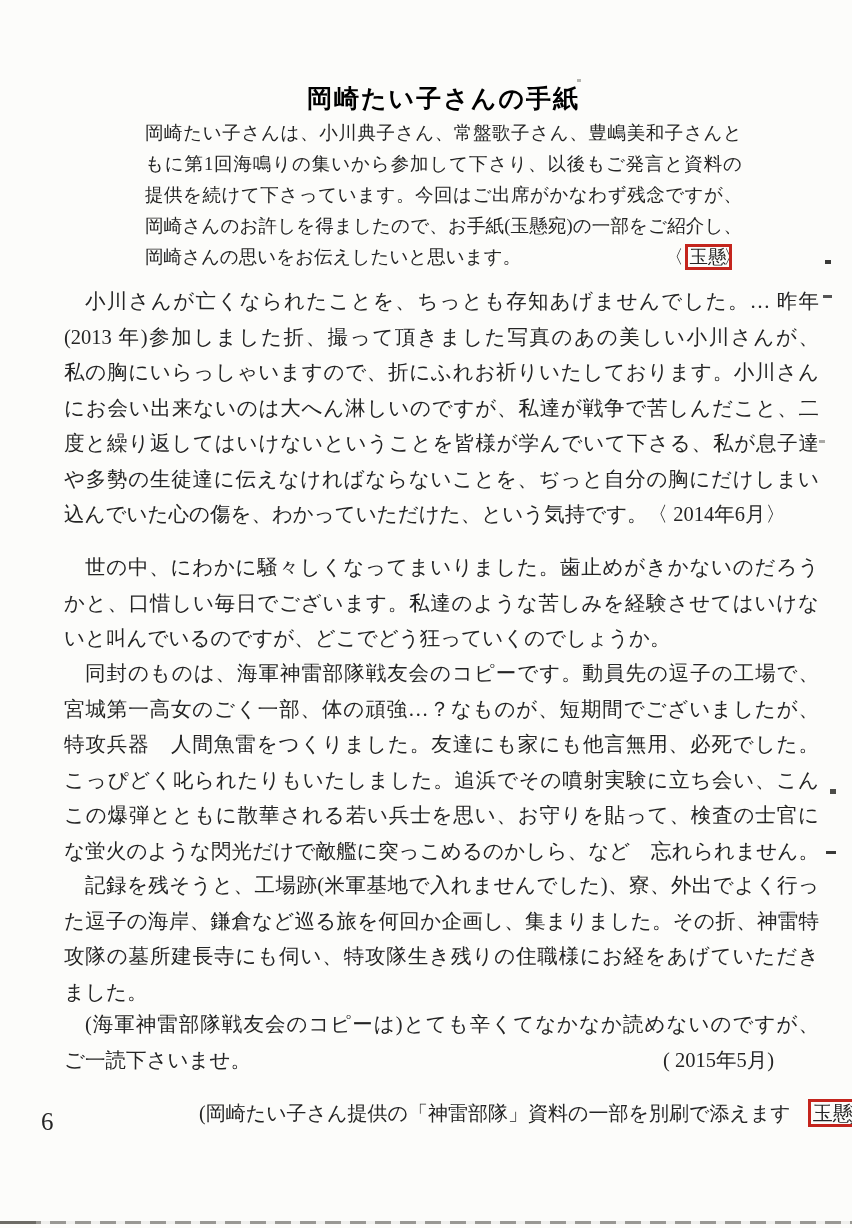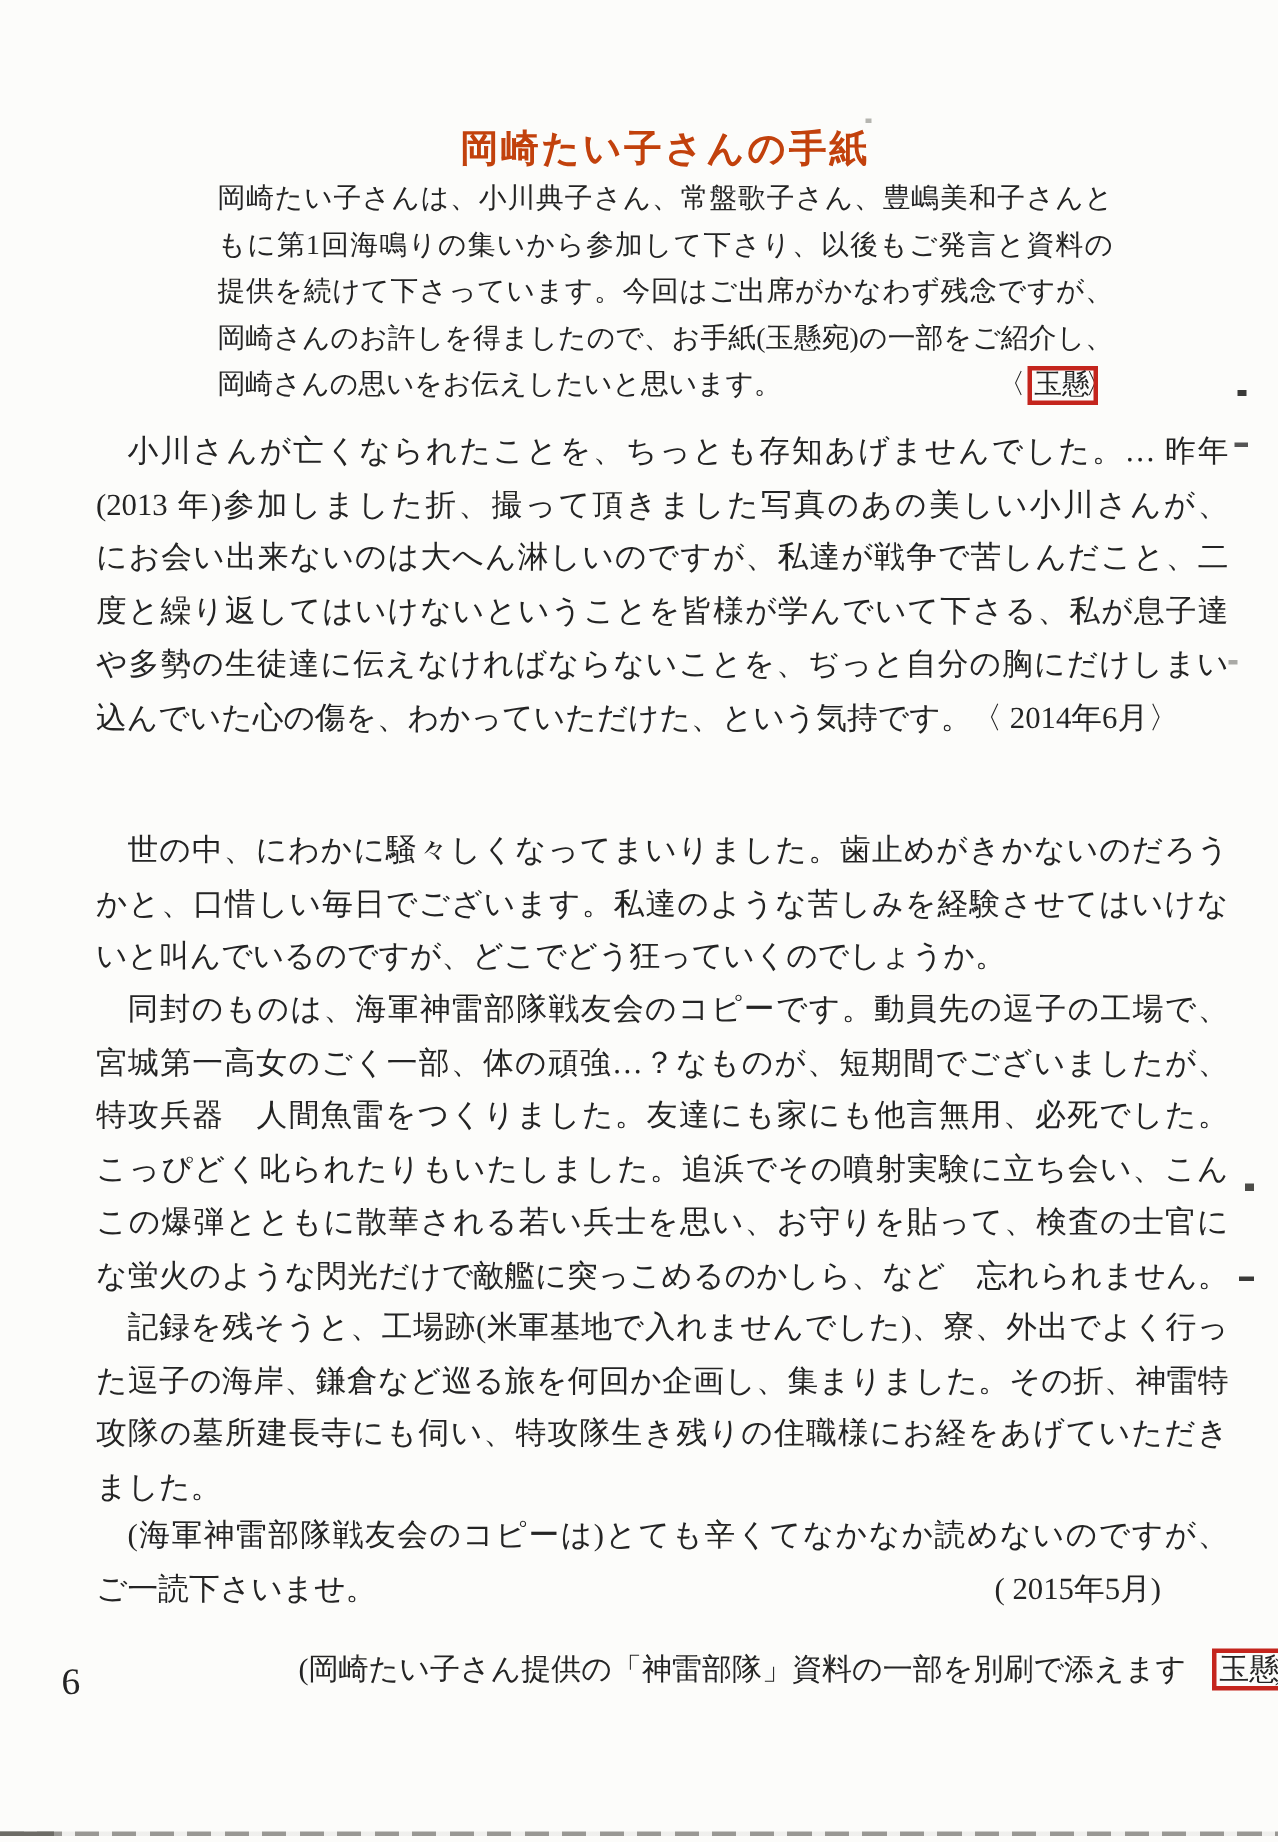--- a/index.html
+++ b/index.html
@@ -11,21 +11,21 @@
     overflow: hidden;
     font-family: "Liberation Serif", "DejaVu Serif", serif;
     color: #242424;
   }
   .title {
     position: absolute;
     left: 145px; top: 82px; width: 597px;
     text-align: center;
     font-size: 25px; font-weight: bold;
     letter-spacing: 2px;
-    color: #c2410c;
+    color: #000000;
   }
   
   .intro {
     position: absolute;
     left: 145px; top: 118px; width: 597px;
     font-size: 18.5px;
   }
   .intro .line { height: 31px; line-height: 31px; }
   
   .bodyblock {
@@ -99,20 +99,21 @@
     <div class="line fill"><span>岡崎さんのお許しを得ましたので、お手紙(</span><span class="redline">玉懸宛</span><span>)の一部をご紹介し、</span></div>
     <div class="line split">
       <span>岡崎さんの思いをお伝えしたいと思います。</span>
       <span><span>〈</span><span class="redbox">玉懸</span><span class="sig-close">〉</span></span>
     </div>
   </div>
 
   <div class="bodyblock" style="top:284px">
     <div class="line fill indent">小川さんが亡くなられたことを、ちっとも存知あげませんでした。… 昨年</div>
     <div class="line fill">(2013 年)参加しました折、撮って頂きました写真のあの美しい小川さんが、</div>
+    <div class="line fill">私の胸にいらっしゃいますので、折にふれお祈りいたしております。小川さん</div>
     <div class="line fill">にお会い出来ないのは大へん淋しいのですが、私達が戦争で苦しんだこと、二</div>
     <div class="line fill">度と繰り返してはいけないということを皆様が学んでいて下さる、私が息子達</div>
     <div class="line fill">や多勢の生徒達に伝えなければならないことを、ぢっと自分の胸にだけしまい</div>
     <div class="line split">
       <span>込んでいた心の傷を、わかっていただけた、という気持です。</span>
       <span class="date-inset">〈 2014年6月〉</span>
     </div>
   </div>
 
   <div class="bodyblock" style="top:550px">

